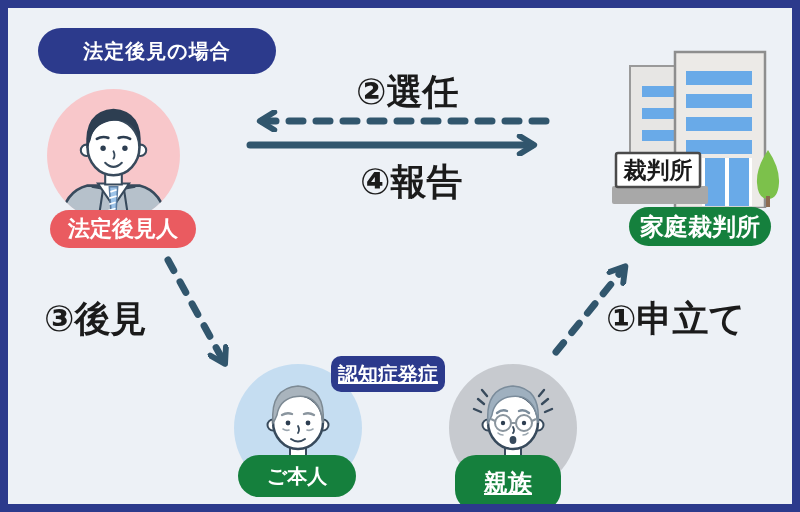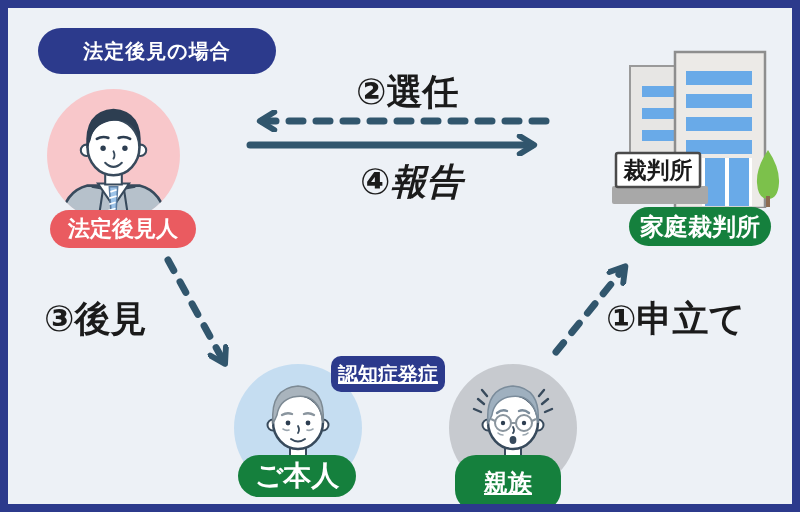--- a/index.html
+++ b/index.html
@@ -23,35 +23,35 @@
   }
   .pill{
     border-radius:20px;color:#fff;font-weight:800;
     display:flex;align-items:center;justify-content:center;
     z-index:5;
   }
   .pill.red{background:#ea5b60;}
   .pill.blue{background:#15803d;}
   .guardian-label{left:42px;top:202px;width:146px;height:38px;font-size:22px;}
   .court-label{left:621px;top:199px;width:142px;height:39px;font-size:24px;}
-  .person-label{left:230px;top:447px;width:118px;height:42px;font-size:28px;border-radius:21px;}
+  .person-label{left:230px;top:447px;width:118px;height:42px;font-size:20px;border-radius:21px;}
   .relative-label{left:447px;top:447px;width:106px;height:56px;font-size:24px;border-radius:21px;text-decoration:underline;}
   .badge{
     left:323px;top:348px;width:114px;height:36px;
     background:#2c3a8c;border-radius:10px;
     color:#fff;font-size:20px;font-weight:800;
     display:flex;align-items:center;justify-content:center;
     z-index:6;
     text-decoration:underline;
   }
   .edge-label{
     color:#1b1b1b;font-size:36px;font-weight:800;z-index:4;white-space:nowrap;
   }
   .lbl-appointment{left:348px;top:60px;}
-  .lbl-report{left:352px;top:150px;font-style:italic;}
+  .lbl-report{left:352px;top:150px;}
   .lbl-guardianship{left:36px;top:287px;}
   .lbl-petition{left:598px;top:287px;}
   .node-circle{z-index:2;}
   .guardian-node{left:38px;top:80px;width:135px;height:135px;}
   .person-node{left:225px;top:355px;width:130px;height:130px;}
   .relative-node{left:440px;top:355px;width:130px;height:130px;}
   .court-node{left:598px;top:38px;width:180px;height:162px;z-index:2;}
   .arrows{left:0;top:0;width:800px;height:512px;z-index:3;pointer-events:none;}
   svg{display:block;}
 </style>

